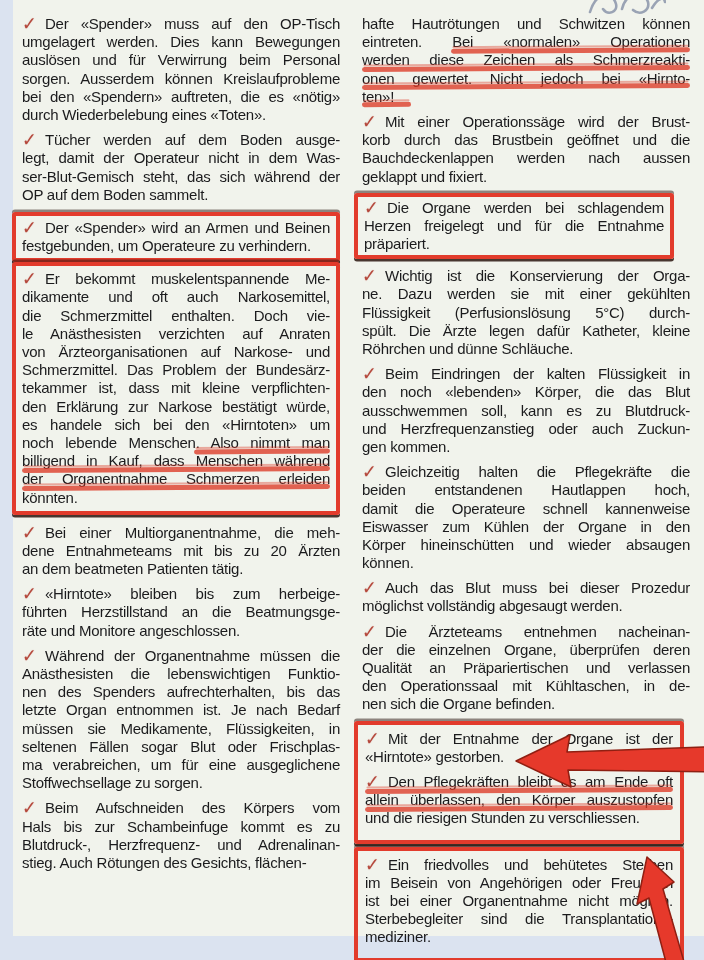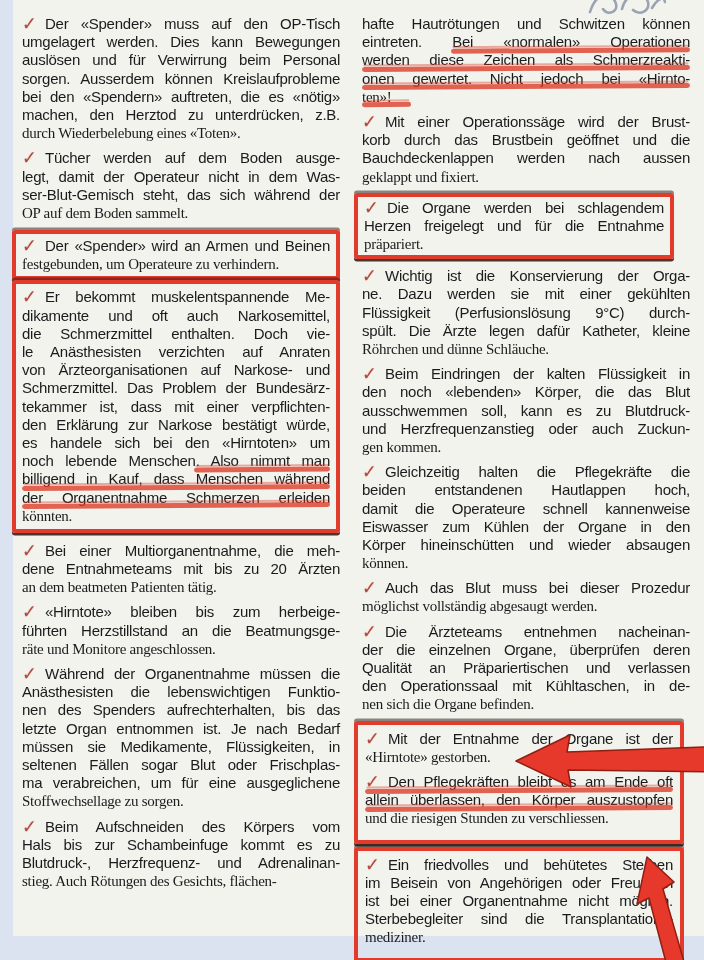--- a/index.html
+++ b/index.html
@@ -10,21 +10,21 @@
   .strip-bottom{left:0;bottom:0;width:100%;height:24px;}
   .penmark{position:absolute;left:588px;top:0;z-index:5;}
 
   .col{position:absolute;top:15px;font-size:15px;letter-spacing:-0.25px;}
   .col[data-column="left"]{left:22px;width:318px;}
   .col[data-column="right"]{left:362px;width:328px;}
 
   .para{margin:0 0 7px 0;}
   .tline{position:relative;height:18.2px;line-height:18.2px;white-space:nowrap;
          text-align:justify;text-align-last:justify;}
-  .tline.last{text-align:left;text-align-last:left;font-family:Liberation Serif, serif;}
+  .tline.last{text-align:left;text-align-last:left;}
   .check{color:#b5493d;font-weight:700;display:inline-block;width:23px;font-size:17px;
          transform:rotate(-6deg) skewX(-8deg);text-shadow:0 0 1px rgba(181,73,61,.6);}
 
   .ulmark{position:absolute;bottom:-1px;height:4.5px;background:rgba(221,56,37,.78);
           border-radius:3px;transform:rotate(-0.35deg);
           box-shadow:0 -4px 0 -1.5px rgba(221,56,37,.4);}
 
   .redbox{position:relative;border:4px solid #e23b2c;border-radius:3px;
           box-shadow:0 2.5px 0 rgba(42,20,14,.85),0 -2.5px 0 rgba(42,20,14,.5);}
   .redbox .para:last-child{margin-bottom:0;}
@@ -48,21 +48,20 @@
     <path d="M2,12 C8,-8 24,-10 28,4 C30,12 20,16 15,9 M34,9 C38,-8 56,-10 60,2 C62,11 52,16 45,10 M64,8 C70,-2 76,-4 77,2" fill="none" stroke="#9aa3b4" stroke-width="2.6" stroke-linecap="round"></path>
   </svg>
 
   <div class="col" data-column="left" data-name="text-column-left">
       <div class="para" data-name="paragraph">
         <div class="tline" data-name="text-line"><span class="check" data-name="checkmark-icon">✓</span><span class="ltext" data-name="text">Der «Spender» muss auf den OP-Tisch</span></div>
         <div class="tline" data-name="text-line"><span class="ltext" data-name="text">umgelagert werden. Dies kann Bewegungen</span></div>
         <div class="tline" data-name="text-line"><span class="ltext" data-name="text">auslösen und für Verwirrung beim Personal</span></div>
         <div class="tline" data-name="text-line"><span class="ltext" data-name="text">sorgen. Ausserdem können Kreislaufprobleme</span></div>
         <div class="tline" data-name="text-line"><span class="ltext" data-name="text">bei den «Spendern» auftreten, die es «nötig»</span></div>
-        <div class="tline" data-name="text-line"><span class="ltext" data-name="text">machen, den Herztod zu unterdrücken, z.B.</span></div>
         <div class="tline last" data-name="text-line"><span class="ltext" data-name="text">durch Wiederbelebung eines «Toten».</span></div>
       </div>
       <div class="para" data-name="paragraph">
         <div class="tline" data-name="text-line"><span class="check" data-name="checkmark-icon">✓</span><span class="ltext" data-name="text">Tücher werden auf dem Boden ausge-</span></div>
         <div class="tline" data-name="text-line"><span class="ltext" data-name="text">legt, damit der Operateur nicht in dem Was-</span></div>
         <div class="tline" data-name="text-line"><span class="ltext" data-name="text">ser-Blut-Gemisch steht, das sich während der</span></div>
         <div class="tline last" data-name="text-line"><span class="ltext" data-name="text">OP auf dem Boden sammelt.</span></div>
       </div>
       <div class="redbox" data-name="box-festgebunden">
         <div class="para" data-name="paragraph">
@@ -71,21 +70,21 @@
         </div>
       </div>
       <div class="redbox" data-name="box-narkose">
         <div class="para" data-name="paragraph">
           <div class="tline" data-name="text-line"><span class="check" data-name="checkmark-icon">✓</span><span class="ltext" data-name="text">Er bekommt muskelentspannende Me-</span></div>
           <div class="tline" data-name="text-line"><span class="ltext" data-name="text">dikamente und oft auch Narkosemittel,</span></div>
           <div class="tline" data-name="text-line"><span class="ltext" data-name="text">die Schmerzmittel enthalten. Doch vie-</span></div>
           <div class="tline" data-name="text-line"><span class="ltext" data-name="text">le Anästhesisten verzichten auf Anraten</span></div>
           <div class="tline" data-name="text-line"><span class="ltext" data-name="text">von Ärzteorganisationen auf Narkose- und</span></div>
           <div class="tline" data-name="text-line"><span class="ltext" data-name="text">Schmerzmittel. Das Problem der Bundesärz-</span></div>
-          <div class="tline" data-name="text-line"><span class="ltext" data-name="text">tekammer ist, dass mit einer verpflichten-</span></div>
+          <div class="tline" data-name="text-line"><span class="ltext" data-name="text">tekammer ist, dass mit kleine verpflichten-</span></div>
           <div class="tline" data-name="text-line"><span class="ltext" data-name="text">den Erklärung zur Narkose bestätigt würde,</span></div>
           <div class="tline" data-name="text-line"><span class="ltext" data-name="text">es handele sich bei den «Hirntoten» um</span></div>
           <div class="tline" data-name="text-line"><span class="ltext" data-name="text">noch lebende Menschen. Also nimmt man</span><div class="ulmark" data-name="red-underline-mark" style="left: 56%; right: 0%;"></div></div>
           <div class="tline" data-name="text-line"><span class="ltext" data-name="text">billigend in Kauf, dass Menschen während</span><div class="ulmark" data-name="red-underline-mark" style="left: 0%; right: 0%;"></div></div>
           <div class="tline" data-name="text-line"><span class="ltext" data-name="text">der Organentnahme Schmerzen erleiden</span><div class="ulmark" data-name="red-underline-mark" style="left: 0%; right: 0%;"></div></div>
           <div class="tline last" data-name="text-line"><span class="ltext" data-name="text">könnten.</span></div>
         </div>
       </div>
       <div class="para" data-name="paragraph">
         <div class="tline" data-name="text-line"><span class="check" data-name="checkmark-icon">✓</span><span class="ltext" data-name="text">Bei einer Multiorganentnahme, die meh-</span></div>
@@ -131,21 +130,21 @@
       <div class="redbox" data-name="box-organe-freigelegt">
         <div class="para" data-name="paragraph">
           <div class="tline" data-name="text-line"><span class="check" data-name="checkmark-icon">✓</span><span class="ltext" data-name="text">Die Organe werden bei schlagendem</span></div>
           <div class="tline" data-name="text-line"><span class="ltext" data-name="text">Herzen freigelegt und für die Entnahme</span></div>
           <div class="tline last" data-name="text-line"><span class="ltext" data-name="text">präpariert.</span></div>
         </div>
       </div>
       <div class="para" data-name="paragraph">
         <div class="tline" data-name="text-line"><span class="check" data-name="checkmark-icon">✓</span><span class="ltext" data-name="text">Wichtig ist die Konservierung der Orga-</span></div>
         <div class="tline" data-name="text-line"><span class="ltext" data-name="text">ne. Dazu werden sie mit einer gekühlten</span></div>
-        <div class="tline" data-name="text-line"><span class="ltext" data-name="text">Flüssigkeit (Perfusionslösung 9°C) durch-</span></div>
+        <div class="tline" data-name="text-line"><span class="ltext" data-name="text">Flüssigkeit (Perfusionslösung 5°C) durch-</span></div>
         <div class="tline" data-name="text-line"><span class="ltext" data-name="text">spült. Die Ärzte legen dafür Katheter, kleine</span></div>
         <div class="tline last" data-name="text-line"><span class="ltext" data-name="text">Röhrchen und dünne Schläuche.</span></div>
       </div>
       <div class="para" data-name="paragraph">
         <div class="tline" data-name="text-line"><span class="check" data-name="checkmark-icon">✓</span><span class="ltext" data-name="text">Beim Eindringen der kalten Flüssigkeit in</span></div>
         <div class="tline" data-name="text-line"><span class="ltext" data-name="text">den noch «lebenden» Körper, die das Blut</span></div>
         <div class="tline" data-name="text-line"><span class="ltext" data-name="text">ausschwemmen soll, kann es zu Blutdruck-</span></div>
         <div class="tline" data-name="text-line"><span class="ltext" data-name="text">und Herzfrequenzanstieg oder auch Zuckun-</span></div>
         <div class="tline last" data-name="text-line"><span class="ltext" data-name="text">gen kommen.</span></div>
       </div>

